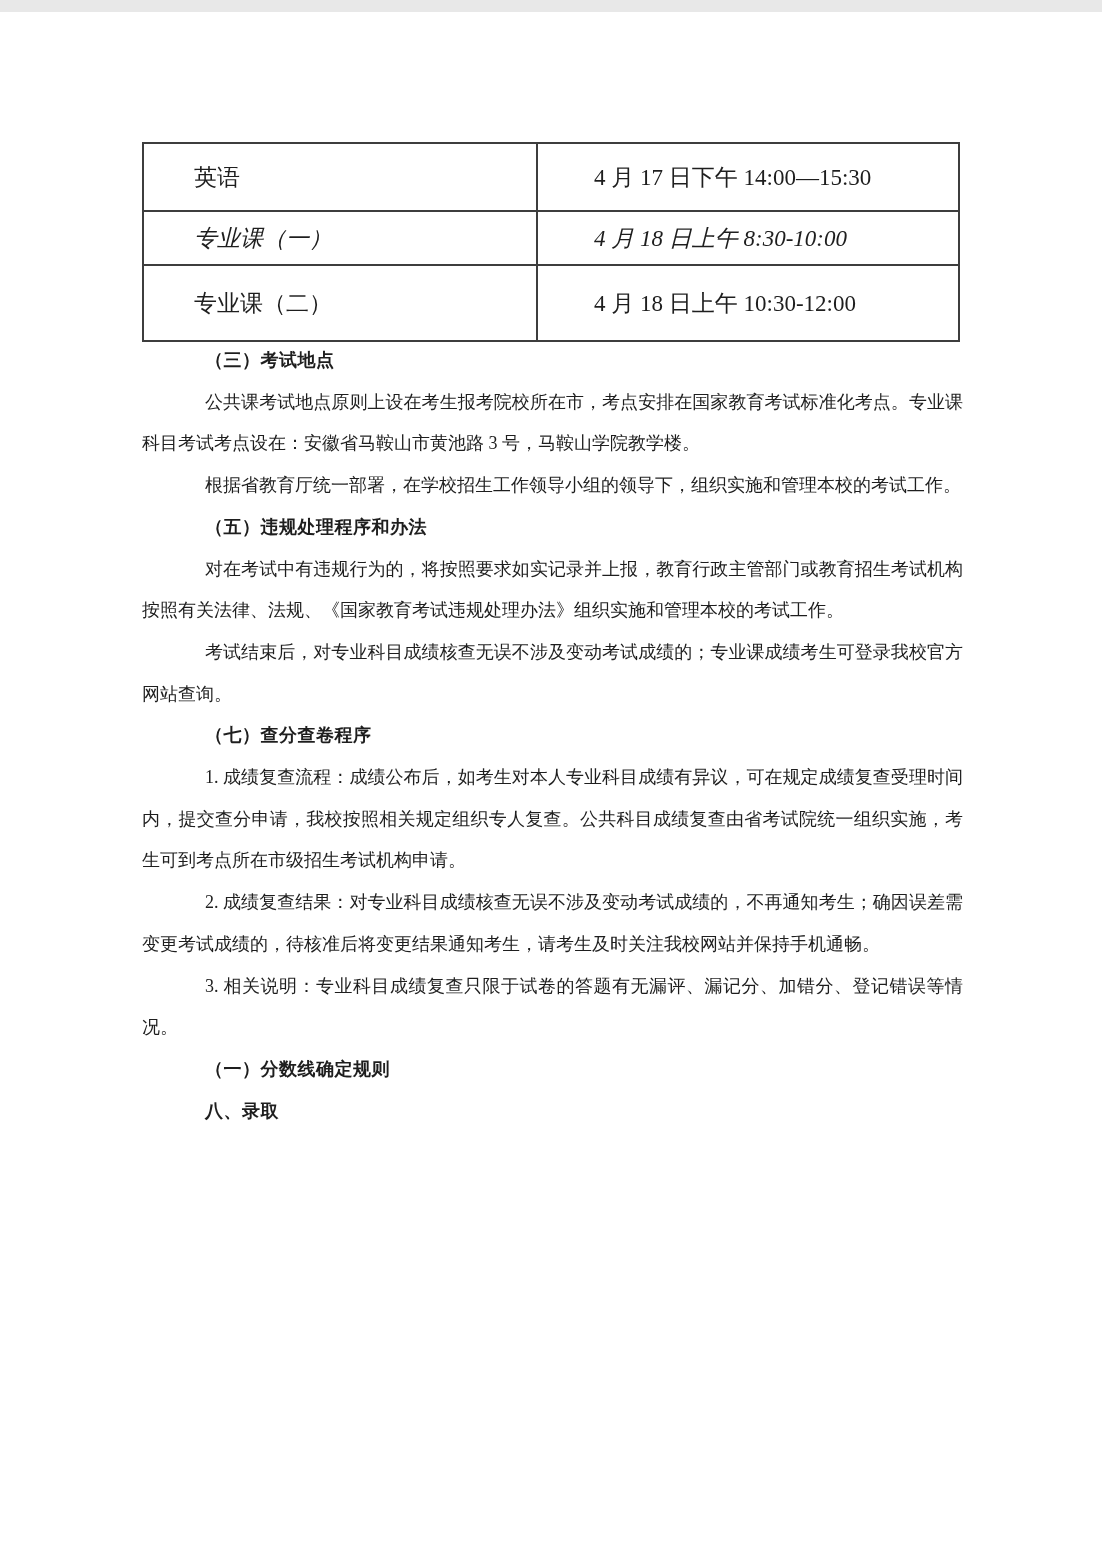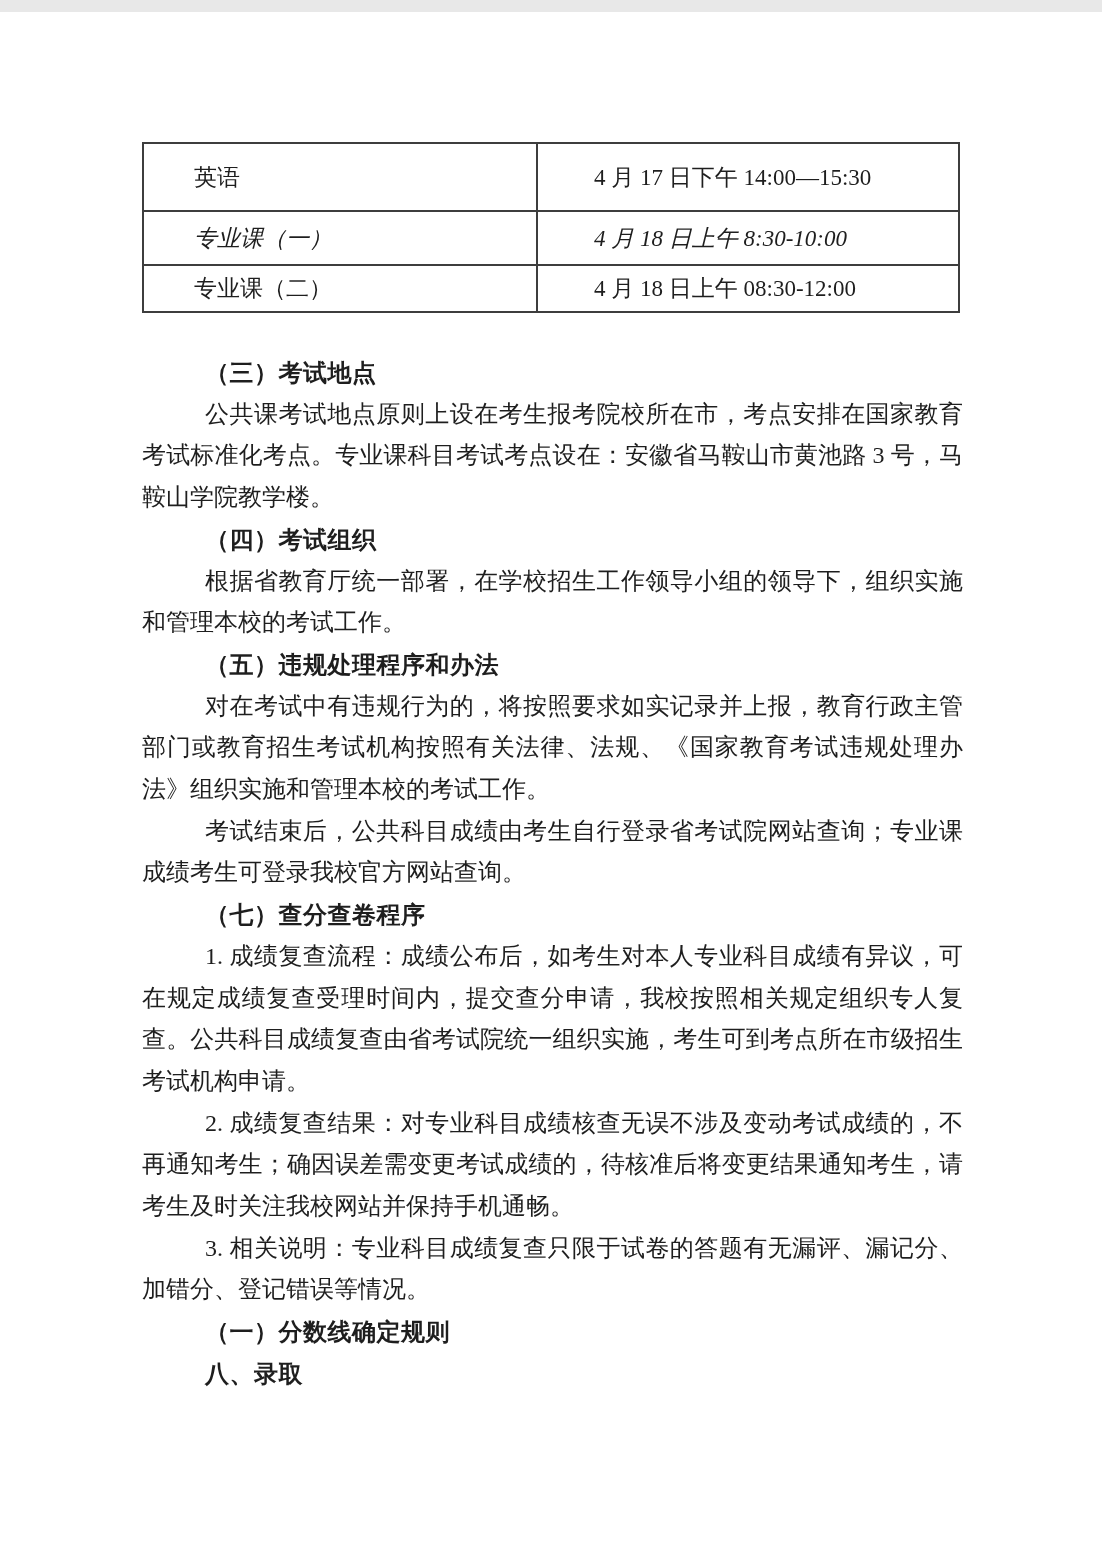--- a/index.html
+++ b/index.html
@@ -38,29 +38,29 @@
   table.schedule td.subject {
     width: 394px;
     padding-left: 50px;
   }
   table.schedule td.time {
     padding-left: 56px;
     border-radius: 32px;
   }
   table.schedule tr:nth-child(1) td { height: 68px; }
   table.schedule tr:nth-child(2) td { height: 54px; font-style: italic; }
-  table.schedule tr:nth-child(3) td { height: 47px; }
+  table.schedule tr:nth-child(3) td { height: 76px; }
 
   
   .content {
     position: absolute;
     left: 142px;
-    top: 340px;
+    top: 328px;
     width: 821px;
-    font-size: 24px;
+    font-size: 18px;
     line-height: 41.7px;
     text-align: justify;
   }
   .content p {
     margin: 0;
     padding: 0;
     text-indent: 63px;
   }
   .content p.heading {
     font-family: "Liberation Sans", "DejaVu Sans", sans-serif;
@@ -79,33 +79,32 @@
         <tr>
           <td class="subject">英语</td>
           <td class="time">4 月 17 日下午 14:00—15:30</td>
         </tr>
         <tr>
           <td class="subject">专业课（一）</td>
           <td class="time">4 月 18 日上午 8:30-10:00</td>
         </tr>
         <tr>
           <td class="subject">专业课（二）</td>
-          <td class="time">4 月 18 日上午 08:30-12:00</td>
+          <td class="time">4 月 18 日上午 10:30-12:00</td>
         </tr>
       </tbody>
   </table>
 
   <div class="content">
       <p class="heading">（三）考试地点</p>
       <p class="paragraph">公共课考试地点原则上设在考生报考院校所在市，考点安排在国家教育考试标准化考点。专业课科目考试考点设在：安徽省马鞍山市黄池路 3 号，马鞍山学院教学楼。</p>
-      <p class="heading">（四）考试组织</p>
       <p class="paragraph">根据省教育厅统一部署，在学校招生工作领导小组的领导下，组织实施和管理本校的考试工作。</p>
       <p class="heading">（五）违规处理程序和办法</p>
       <p class="paragraph">对在考试中有违规行为的，将按照要求如实记录并上报，教育行政主管部门或教育招生考试机构按照有关法律、法规、《国家教育考试违规处理办法》组织实施和管理本校的考试工作。</p>
-      <p class="paragraph">考试结束后，公共科目成绩由考生自行登录省考试院网站查询；专业课成绩考生可登录我校官方网站查询。</p>
+      <p class="paragraph">考试结束后，对专业科目成绩核查无误不涉及变动考试成绩的；专业课成绩考生可登录我校官方网站查询。</p>
       <p class="heading">（七）查分查卷程序</p>
       <p class="paragraph">1. 成绩复查流程：成绩公布后，如考生对本人专业科目成绩有异议，可在规定成绩复查受理时间内，提交查分申请，我校按照相关规定组织专人复查。公共科目成绩复查由省考试院统一组织实施，考生可到考点所在市级招生考试机构申请。</p>
       <p class="paragraph">2. 成绩复查结果：对专业科目成绩核查无误不涉及变动考试成绩的，不再通知考生；确因误差需变更考试成绩的，待核准后将变更结果通知考生，请考生及时关注我校网站并保持手机通畅。</p>
       <p class="paragraph">3. 相关说明：专业科目成绩复查只限于试卷的答题有无漏评、漏记分、加错分、登记错误等情况。</p>
       <p class="heading">（一）分数线确定规则</p>
       <p class="heading">八、录取</p>
     </div>
 
 </div>
 

